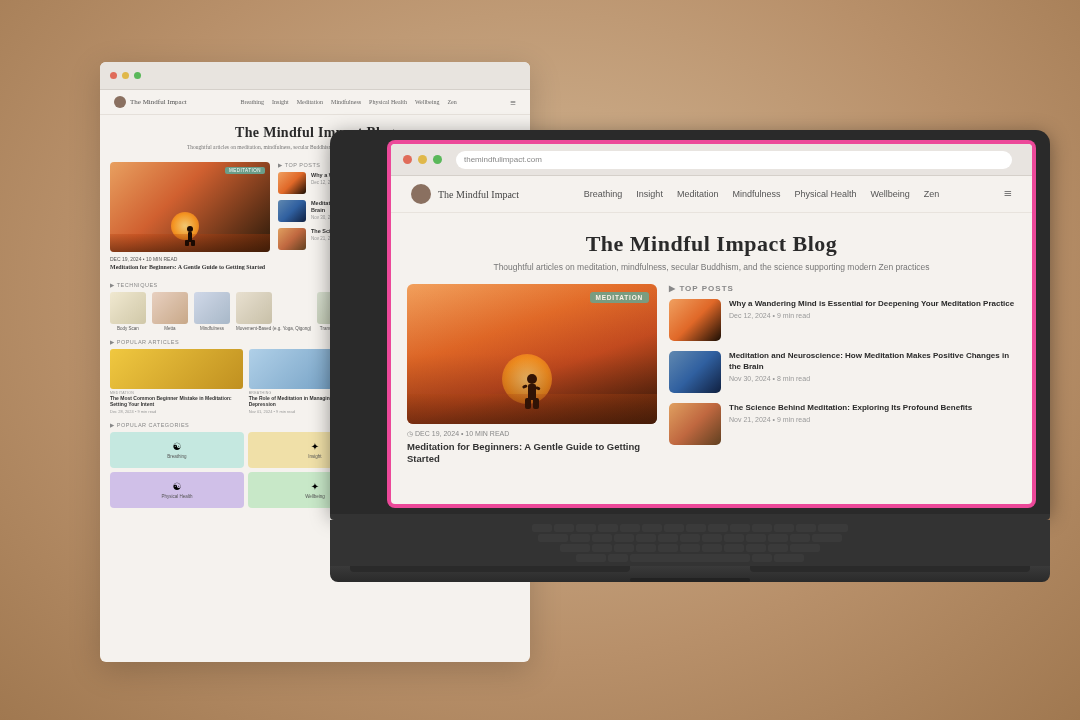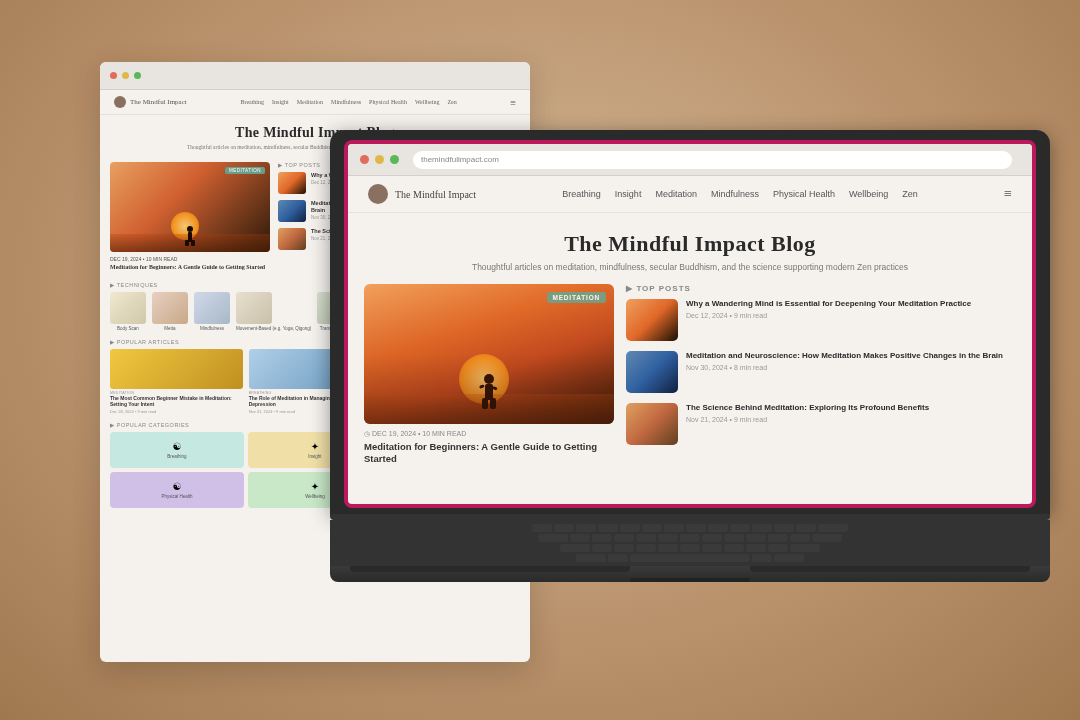--- a/index.html
+++ b/index.html
@@ -273,23 +273,24 @@
     }
 
     .laptop-screen-outer {
       background: #2a2a2a;
       border-radius: 14px 14px 0 0;
       padding: 10px 14px 6px;
       box-shadow: 0 4px 20px rgba(0,0,0,0.4);
     }
 
     .laptop-screen-bezel {
-      background: #be185d;
+      background: #ec4899;
       border-radius: 8px;
       padding: 4px;
+      margin-left: 43px;
     }
 
     .laptop-screen {
       width: 100%;
       height: 360px;
       background: #f5f2ee;
       border-radius: 4px;
       overflow: hidden;
       position: relative;
     }

